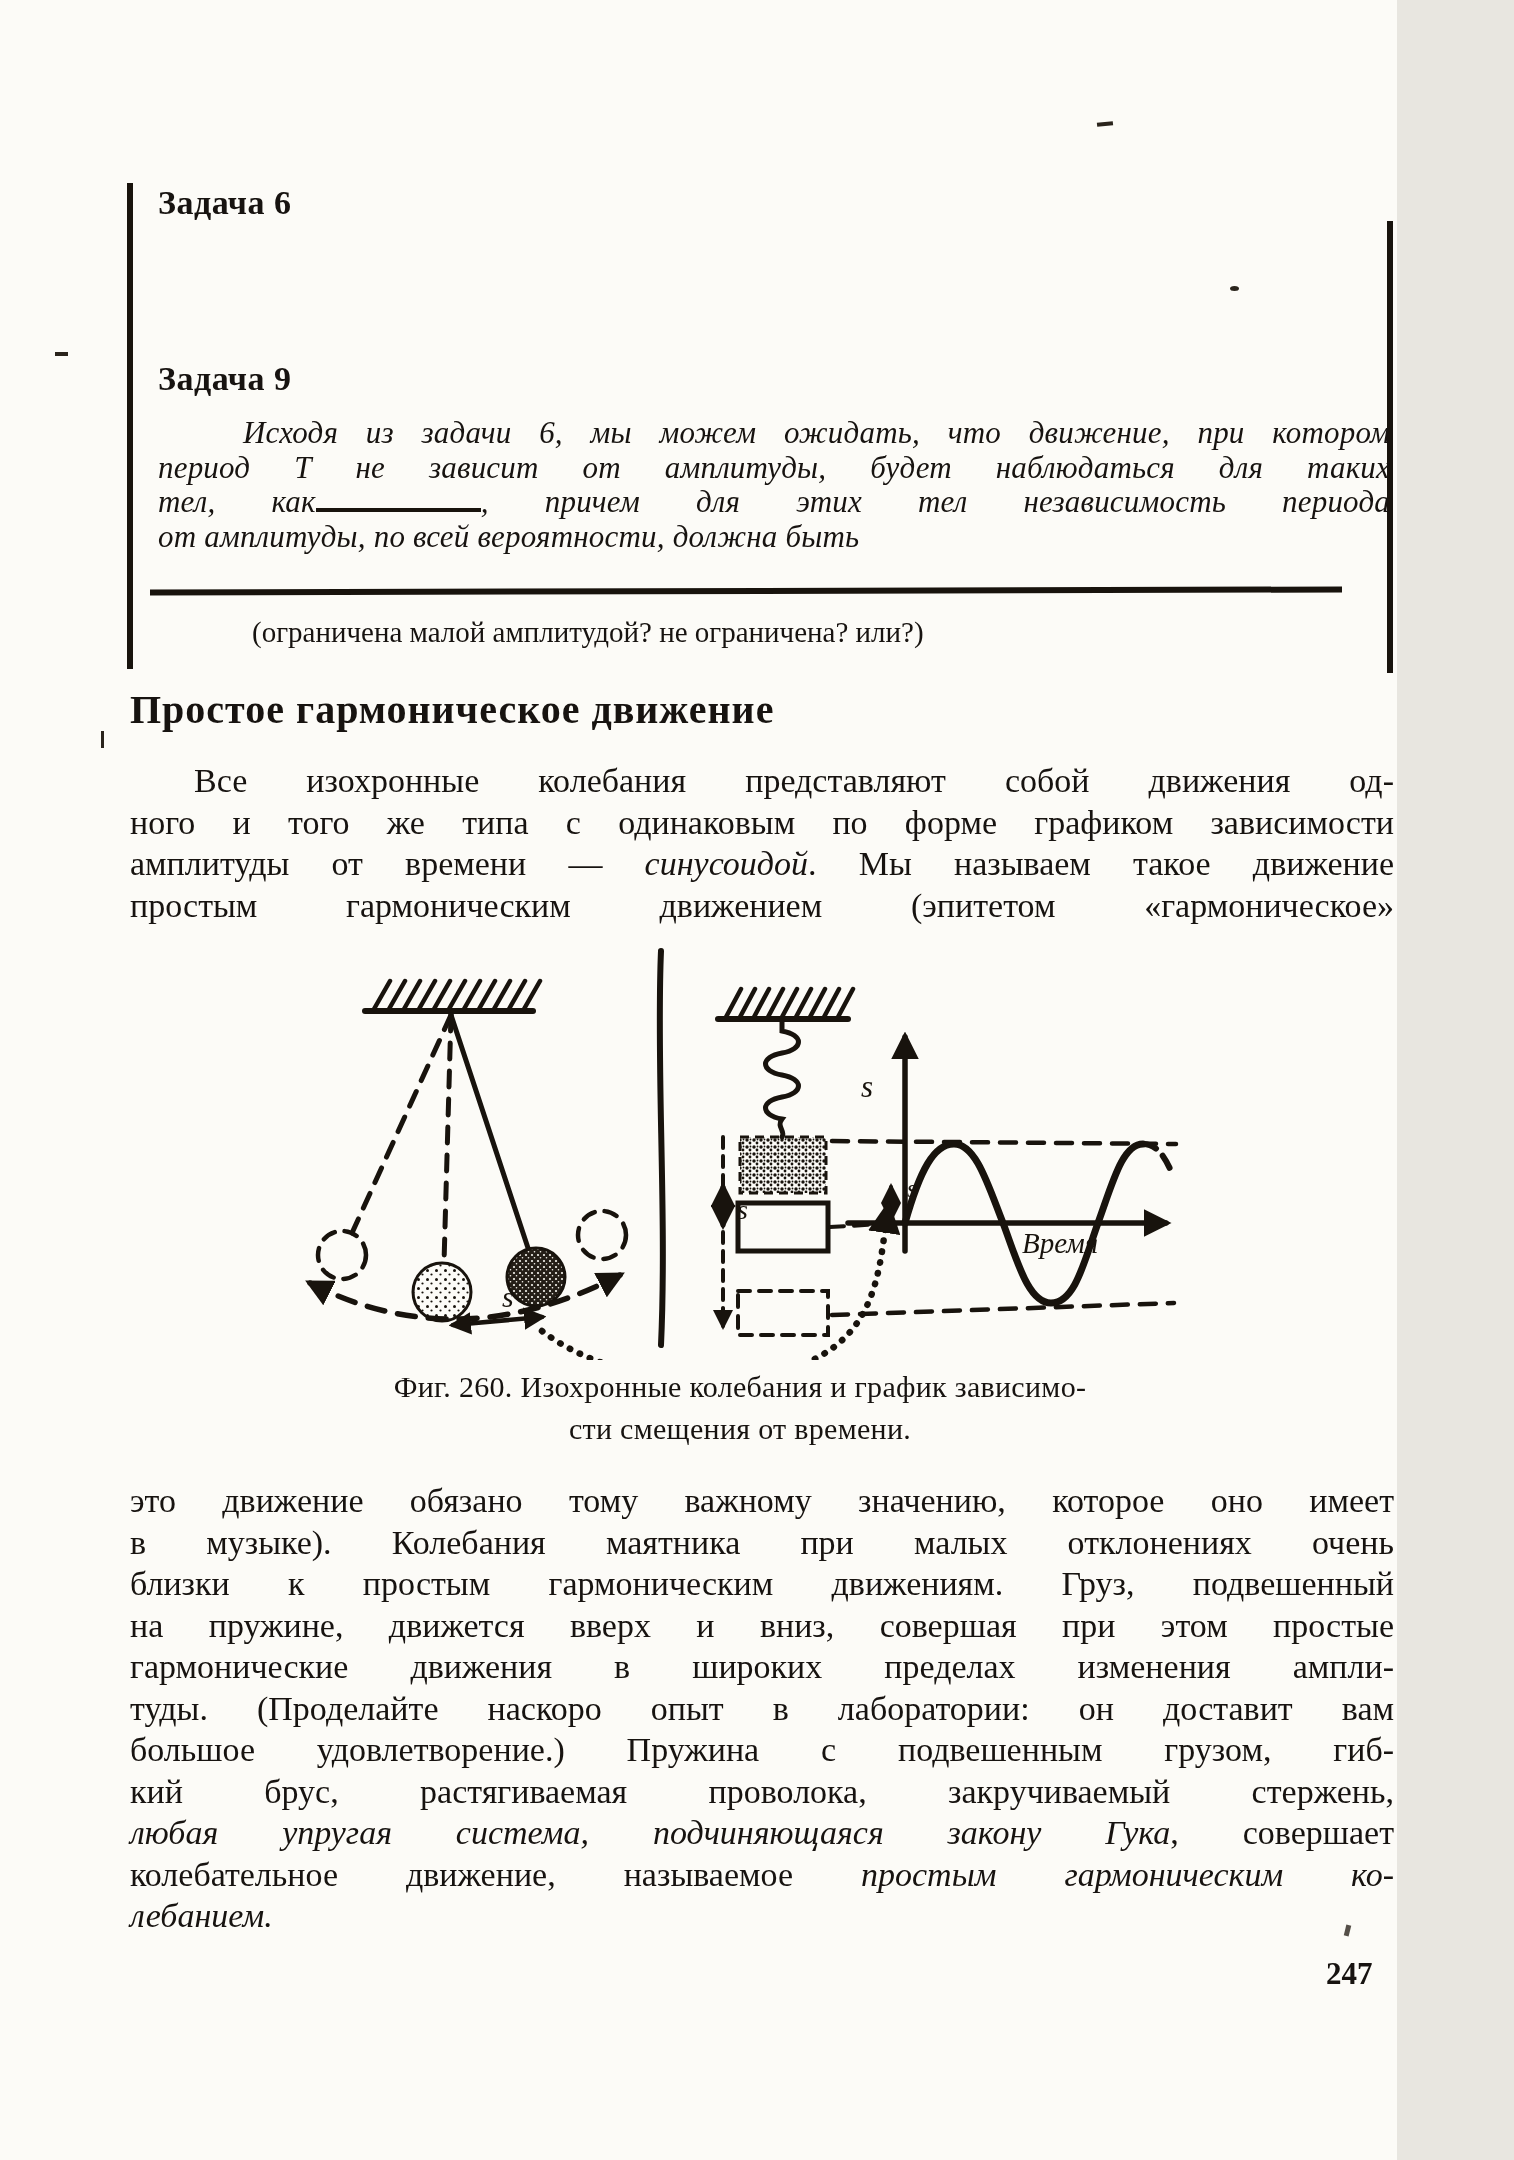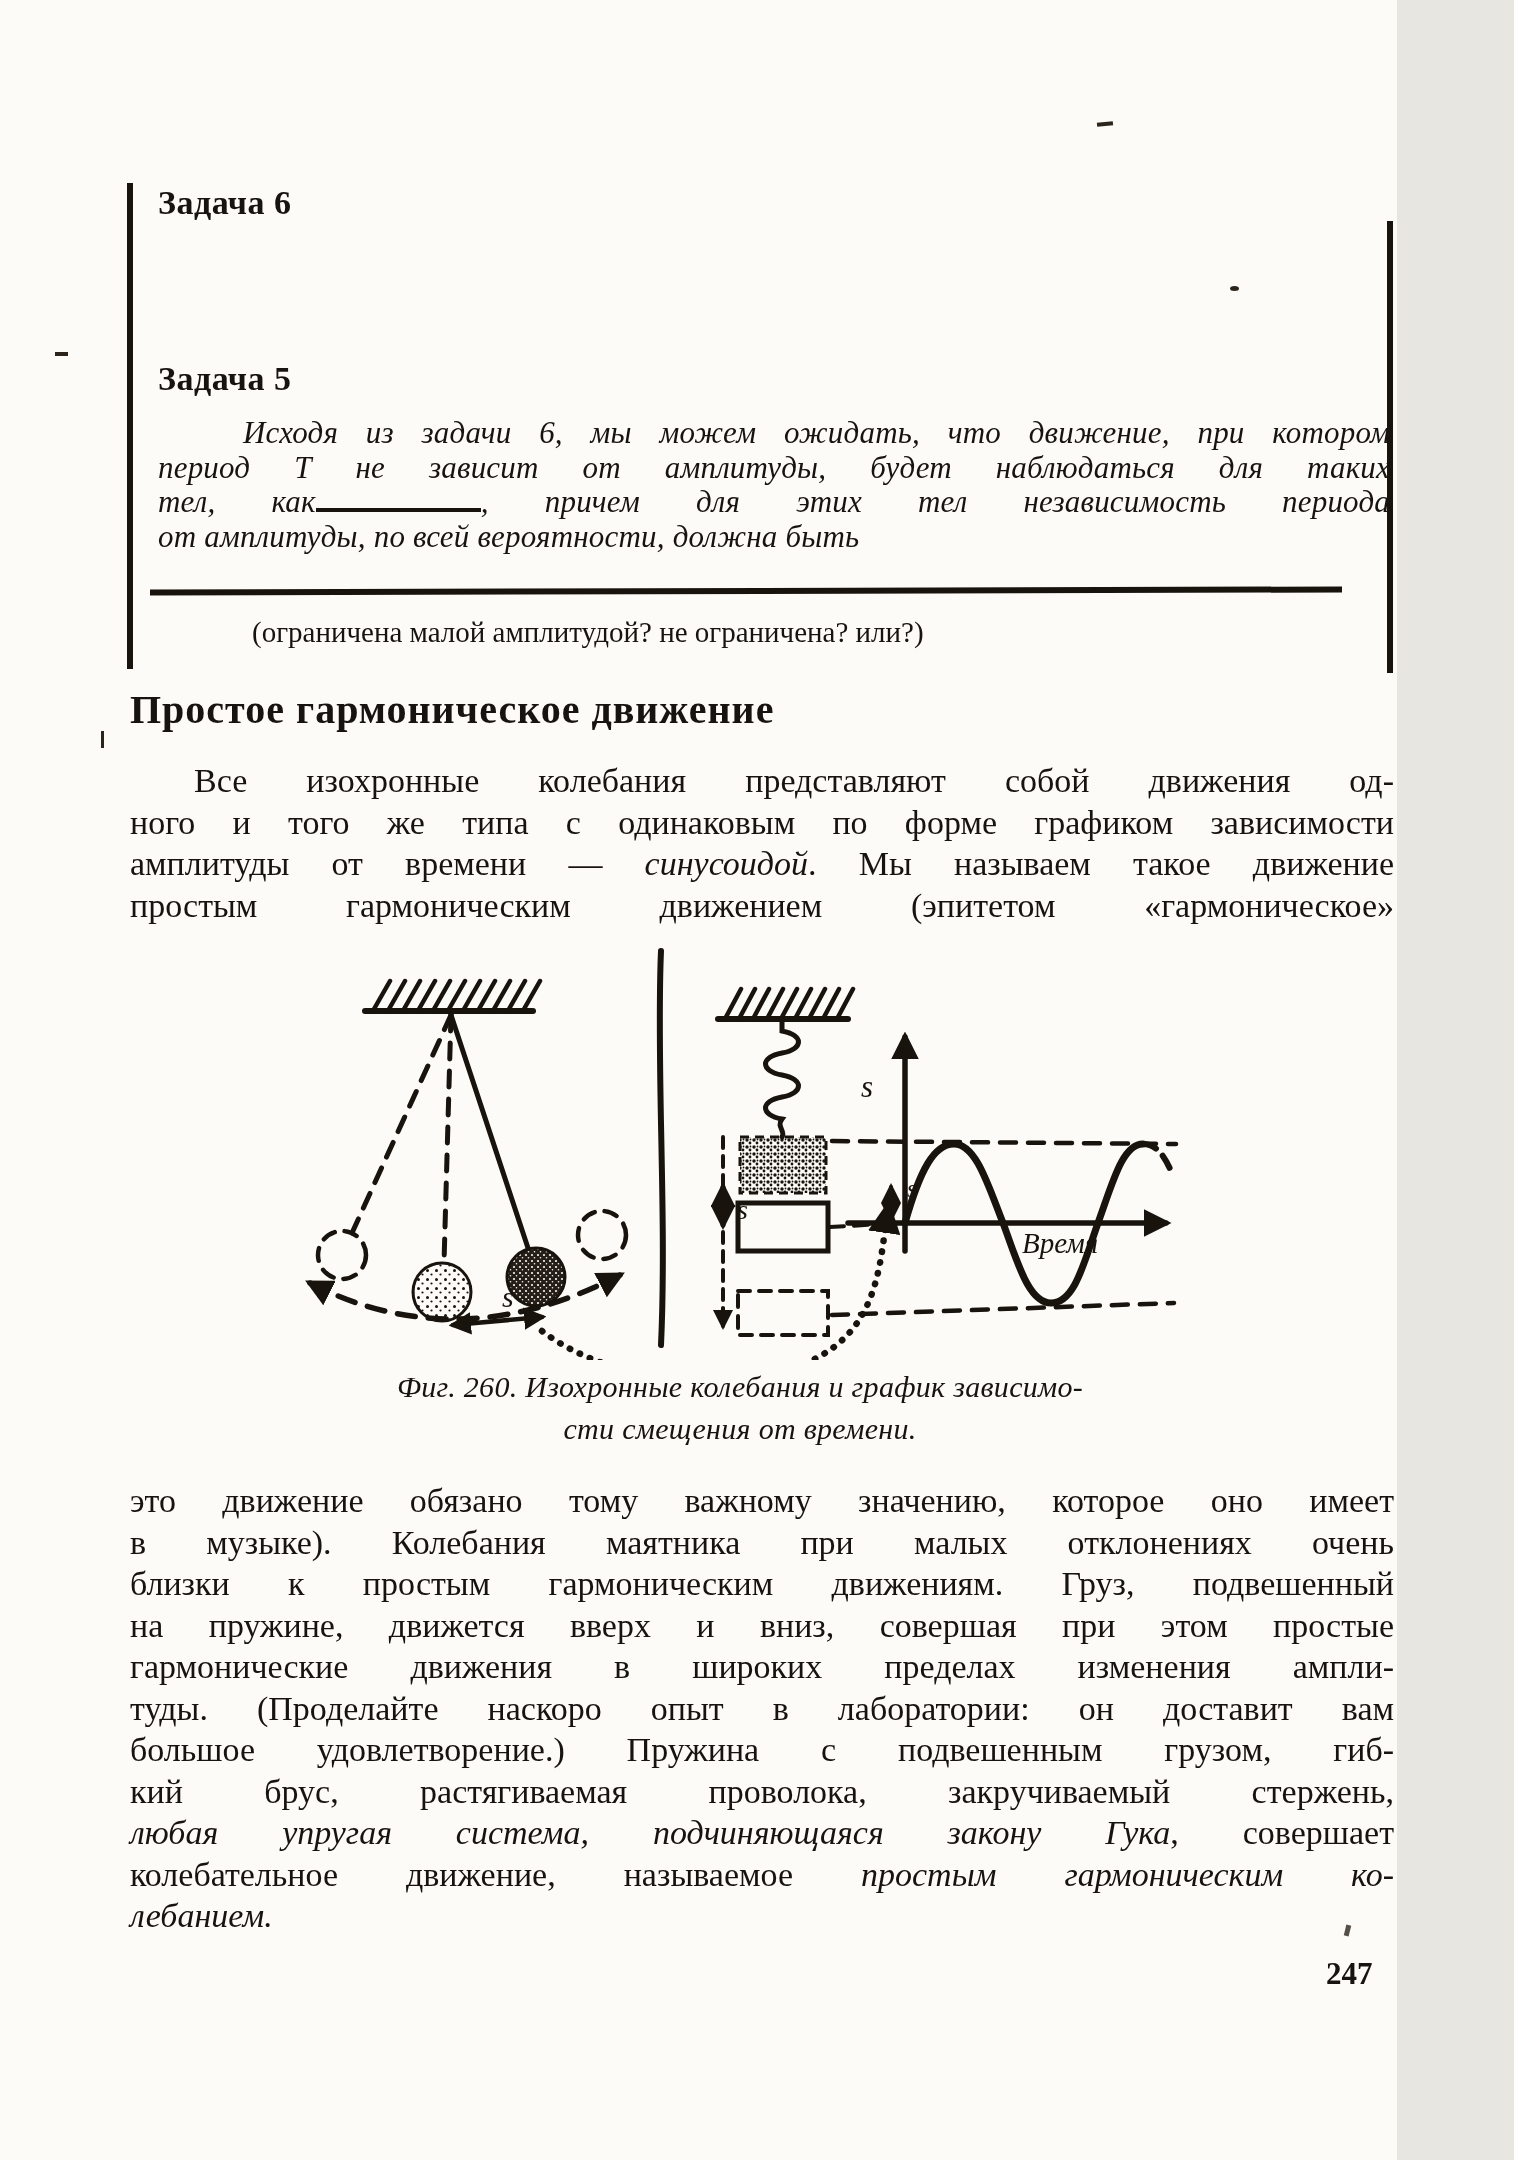--- a/index.html
+++ b/index.html
@@ -24,35 +24,35 @@
                background:#18130d;transform:rotate(-.15deg);}
   .hint{position:absolute;left:252px;top:616px;font-size:29px;}
   .heading{position:absolute;left:130px;top:686px;font-size:40px;font-weight:bold;letter-spacing:1px;}
   .para{position:absolute;left:130px;width:1264px;font-size:34px;line-height:41.5px;}
   .para1{top:760px;} .para2{top:1480px;}
   .it{font-style:italic;}
   .figure{position:absolute;left:290px;top:935px;}
   .figure .stroke{stroke:#18130d;fill:none;stroke-linecap:round;}
   .figure text{font-family:"Liberation Serif",serif;font-style:italic;fill:#18130d;}
   .caption{position:absolute;left:300px;top:1366px;width:880px;text-align:center;
-           font-style:italic;font-size:30px;line-height:42px;letter-spacing:.3px;}
+           font-size:30px;line-height:42px;letter-spacing:.3px;}
   .pagenum{position:absolute;left:1326px;top:1956px;font-size:31px;font-weight:bold;}
   .artifact{position:absolute;background:#2a241c;}
 </style>
 </head>
 <body>
 
 <div class="page">
 
   <div class="vbar left"></div>
   <div class="vbar right"></div>
 
   <div class="ptitle t6">Задача 6</div>
 
-  <div class="ptitle t7">Задача 5</div>
+  <div class="ptitle t7">Задача 9</div>
   <div class="ptext p7">
     <div class="jline ind-b">Исходя из задачи 6, мы можем ожидать, что движение, при котором</div>
     <div class="jline">период Т не зависит от амплитуды, будет наблюдаться для таких</div>
     <div class="jline"><span>тел, как</span><span class="blank"></span><span>, причем для этих тел независимость периода</span></div>
     <div class="lastline">от амплитуды, по всей вероятности, должна быть</div>
   </div>
 
   <div class="answer-rule"></div>
   <div class="hint">(ограничена малой амплитудой? не ограничена? или?)</div>
 

